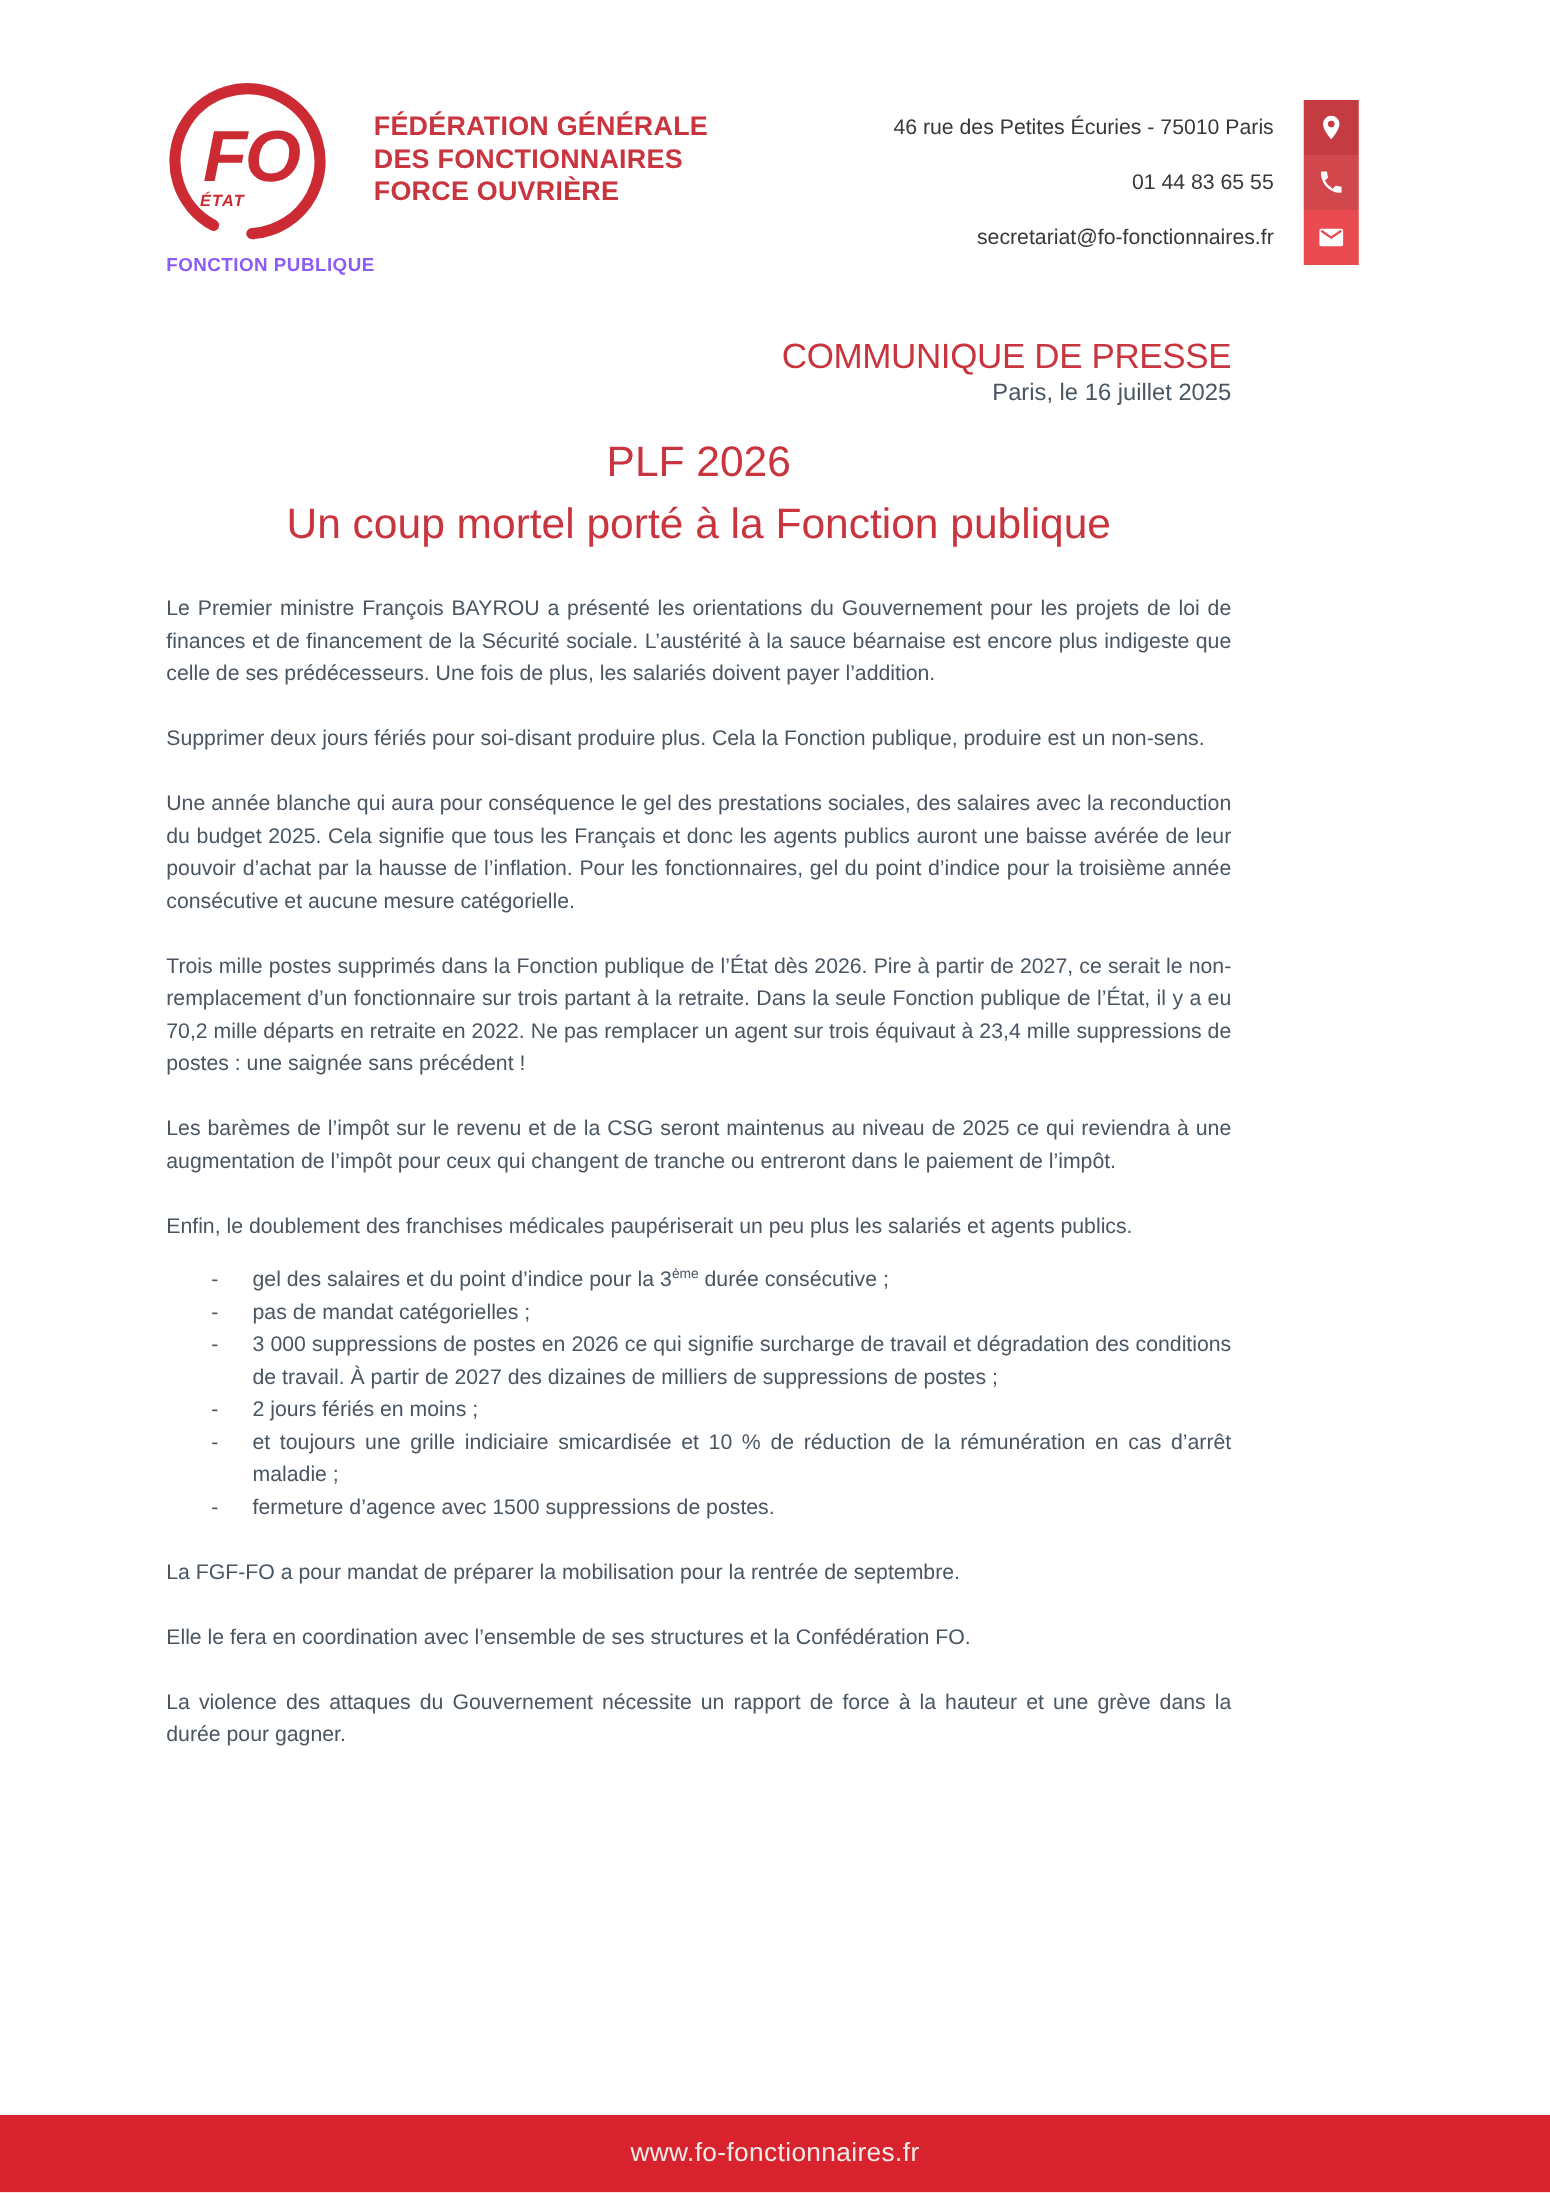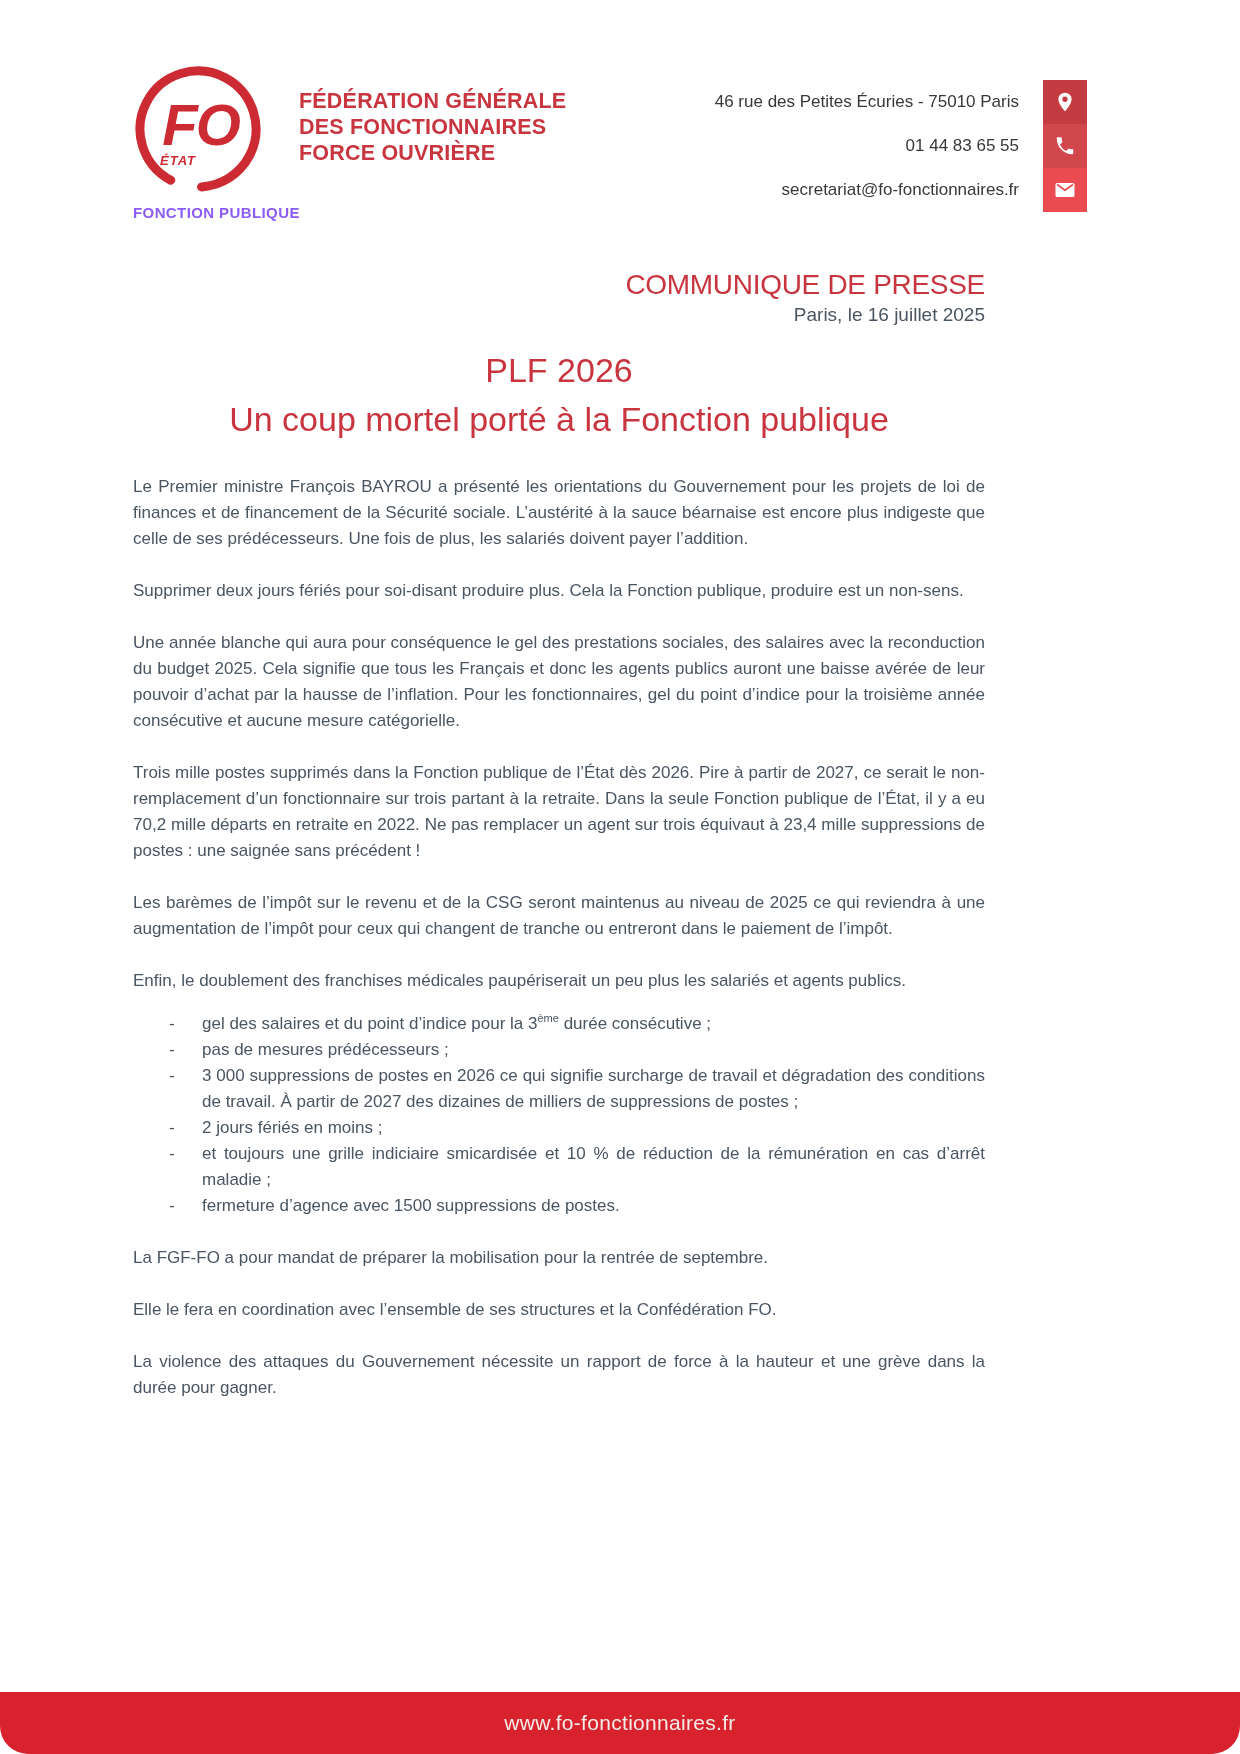--- a/index.html
+++ b/index.html
@@ -2,21 +2,20 @@
 <html lang="fr"><head>
 <meta charset="utf-8">
 <style>
   html,body{margin:0;padding:0;background:#ffffff;}
   .page{
     position:relative;
     width:1240px;height:1754px;
     background:#ffffff;
     overflow:hidden;
     font-family:"Liberation Sans","DejaVu Sans",sans-serif;
-    border-radius:28px;
   }
   
   .header{display:flex;align-items:flex-start;padding:64px 153px 0 133px;}
   .logo-block{width:152px;flex:0 0 auto;}
   .logo-circle{position:relative;width:130px;height:130px;}
   .logo-fo{
     position:absolute;top:50%;left:52%;transform:translate(-50%,-56%);
     font-size:58px;font-weight:bold;font-style:italic;color:#cc2b33;letter-spacing:-2px;
   }
   .logo-etat{
@@ -123,21 +122,21 @@
     <p class="para">Enfin, le doublement des franchises médicales paupériserait un peu plus les salariés et agents publics.</p>
 
 
     <ul class="bullets">
       <li class="bullet-row">
         <span class="bullet-marker">-</span>
         <span class="bullet-text"><span>gel des salaires et du point d’indice pour la 3</span><sup>ème</sup><span> durée consécutive ;</span></span>
       </li>
       <li class="bullet-row">
         <span class="bullet-marker">-</span>
-        <span class="bullet-text">pas de mesures prédécesseurs ;</span>
+        <span class="bullet-text">pas de mandat catégorielles ;</span>
       </li>
       <li class="bullet-row">
         <span class="bullet-marker">-</span>
         <span class="bullet-text">3 000 suppressions de postes en 2026 ce qui signifie surcharge de travail et dégradation des conditions de travail. À partir de 2027 des dizaines de milliers de suppressions de postes ;</span>
       </li>
       <li class="bullet-row">
         <span class="bullet-marker">-</span>
         <span class="bullet-text">2 jours fériés en moins ;</span>
       </li>
       <li class="bullet-row">

